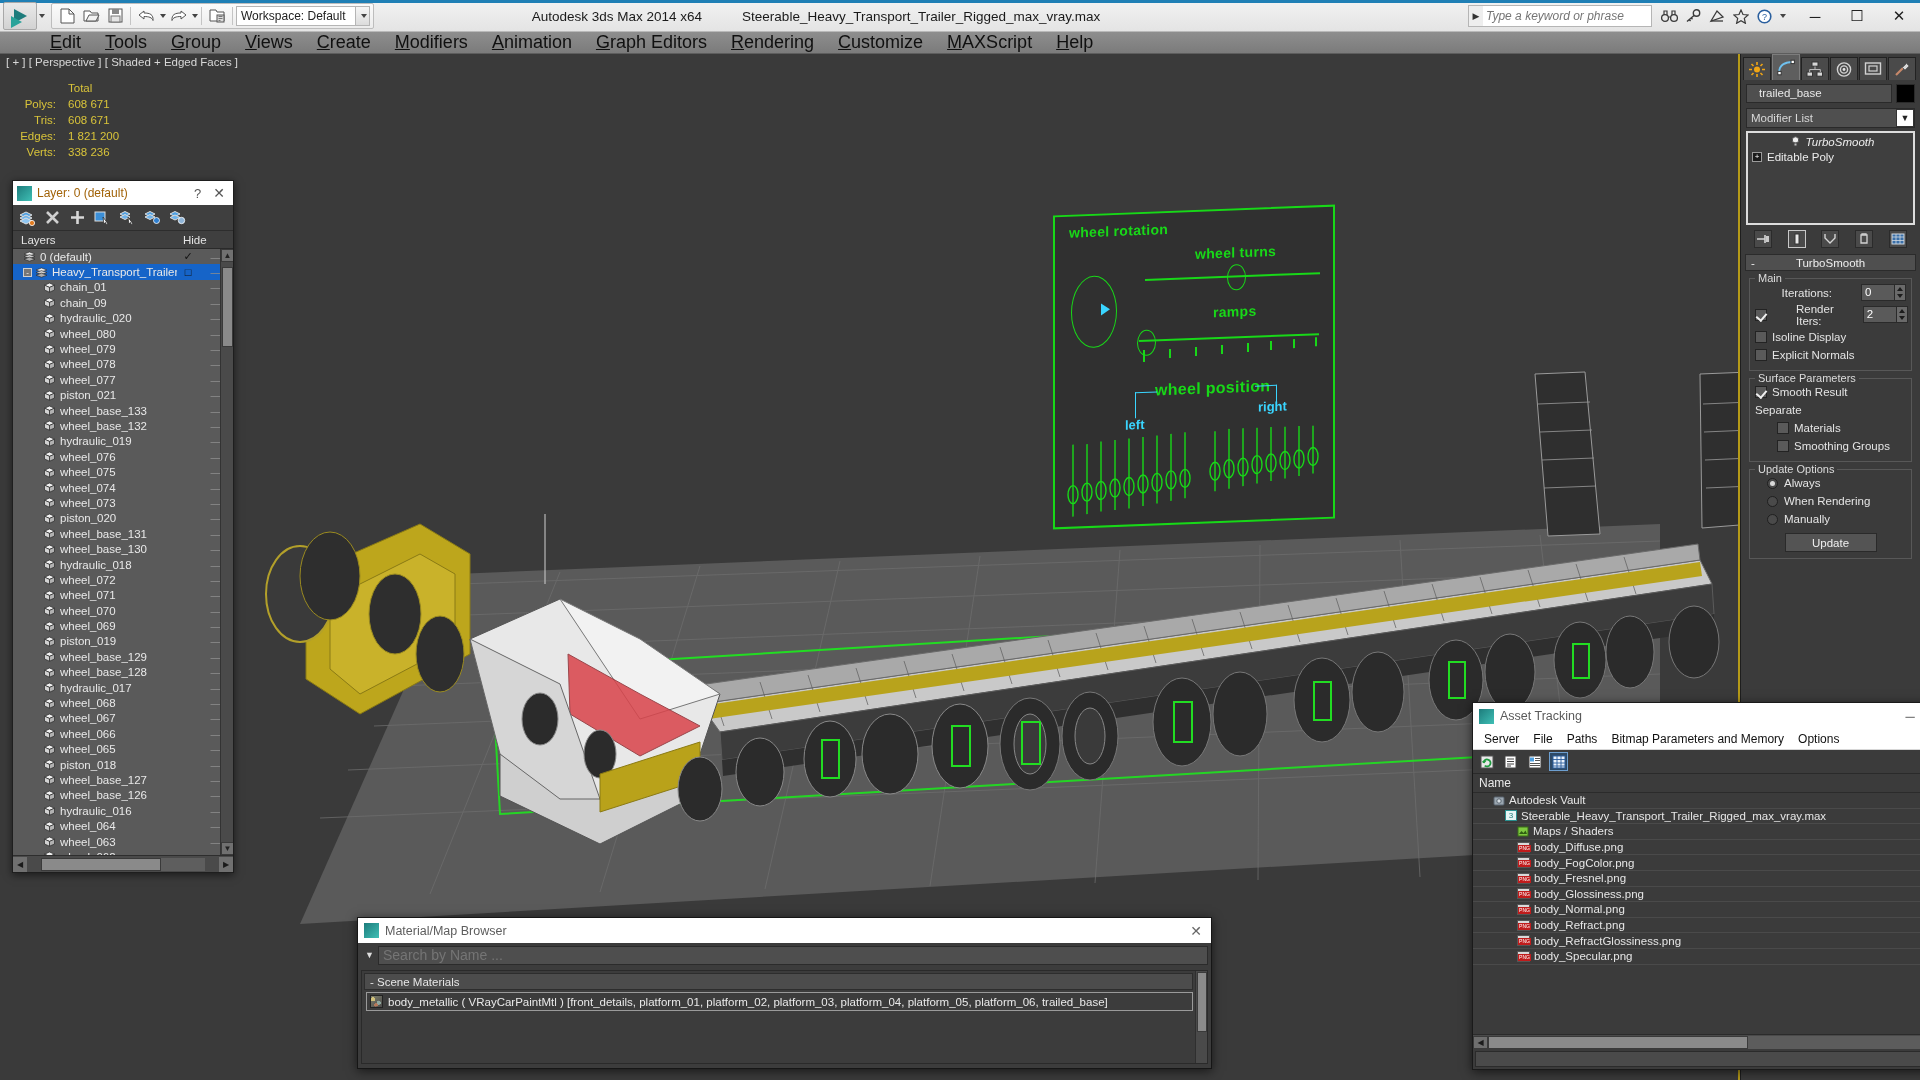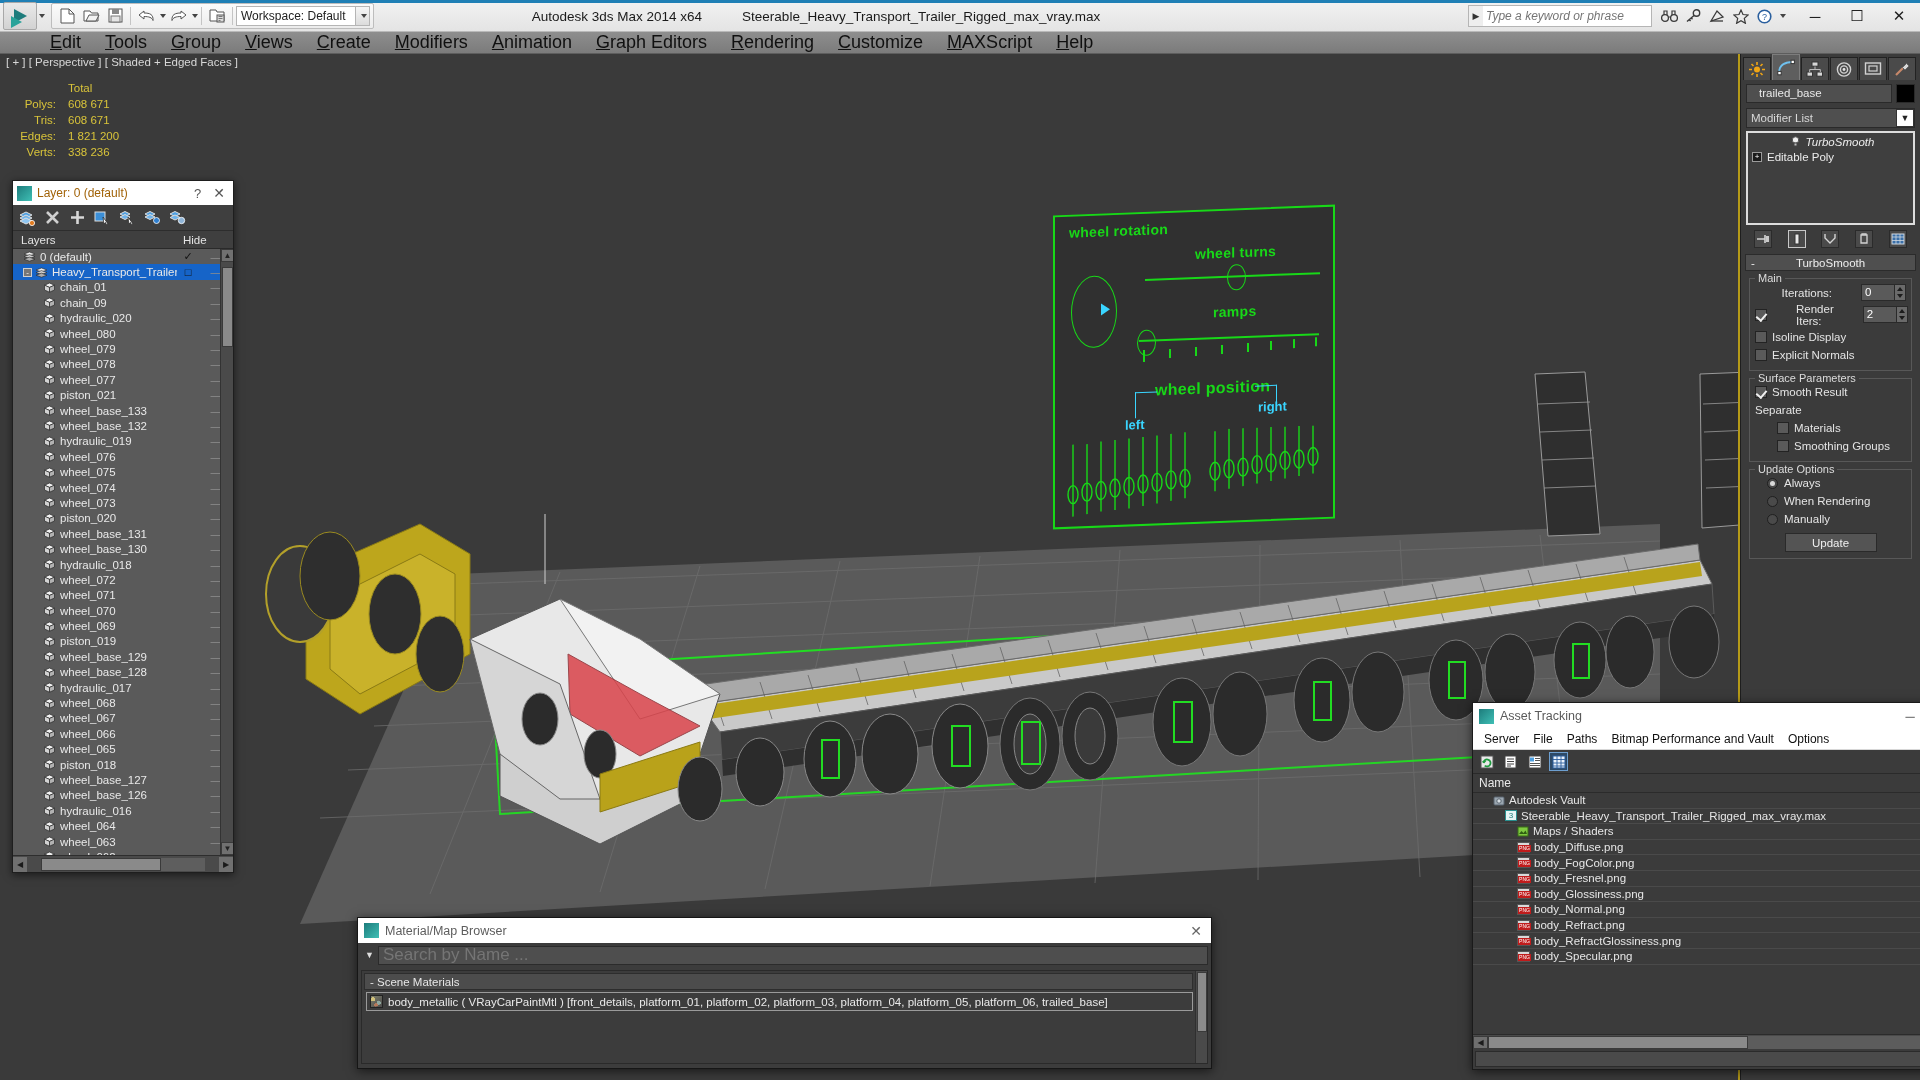--- a/index.html
+++ b/index.html
@@ -134,21 +134,21 @@
   .mmb{
     position:absolute;left:357px;top:917px;width:855px;height:152px;
     background:#3c3c3c;border:1px solid #161616;box-shadow:0 2px 10px rgba(0,0,0,.6);z-index:11;
   }
   .mmb-title{height:25px;background:#fff;display:flex;align-items:center;padding:0 6px;}
   .mmb-title .ico{width:15px;height:15px;background:linear-gradient(135deg,#1d7c7c,#3fbfb5);margin-right:6px;}
   .mmb-title .t{flex:1;font-size:12.5px;color:#5d5d5d;}
   .mmb-title .x{font-size:14px;color:#666;padding:0 3px;}
   .mmb-search{height:24px;display:flex;align-items:center;background:#3c3c3c;padding:2px 3px;}
   .mmb-search .fun{width:17px;height:17px;display:flex;align-items:center;justify-content:center;color:#ddd;font-size:9px;}
-  .mmb-search input{flex:1;height:19px;background:#4e4e4e;border:1px solid #2b2b2b;color:#bdbdbd;font-size:17px;padding-left:4px;outline:none;font-family:"Liberation Sans",sans-serif;}
+  .mmb-search input{flex:1;height:19px;background:#4e4e4e;border:1px solid #2b2b2b;color:#bdbdbd;font-size:14px;padding-left:4px;outline:none;font-family:"Liberation Sans",sans-serif;}
   .mmb-body{margin:3px;border:1px solid #2a2a2a;background:#3c3c3c;height:94px;position:relative;}
   .mmb-grp{height:17px;background:#4c4c4c;border:1px solid #2d2d2d;display:flex;align-items:center;font-size:11.5px;color:#e6e6e6;padding-left:5px;margin:2px 14px 2px 2px;}
   .mrow{height:19px;display:flex;align-items:center;font-size:11.5px;color:#e9e9e9;margin:2px 14px 0 4px;padding-left:3px;white-space:nowrap;overflow:hidden;}
   .mrow.boxed{border:1px solid #9a9a9a;}
   .mrow .sw{width:13px;height:13px;margin-right:5px;flex:0 0 auto;
     background:
       radial-gradient(circle at 20% 30%, #d0c07a 0 18%, transparent 19%),
       radial-gradient(circle at 70% 60%, #8fa9a0 0 20%, transparent 21%),
       radial-gradient(circle at 45% 80%, #b5785a 0 16%, transparent 17%),
       linear-gradient(135deg,#7d7d6a,#4a4a4a);
@@ -1108,21 +1108,21 @@
     <div class="ico"></div>
     <div class="t">Asset Tracking</div>
     <div class="wb">─</div>
     <div class="wb">☐</div>
     <div class="wb">✕</div>
   </div>
   <div class="at-menu" id="at-menu">
       <div class="mi">Server</div>
       <div class="mi">File</div>
       <div class="mi">Paths</div>
-      <div class="mi">Bitmap Performance and Vault</div>
+      <div class="mi">Bitmap Parameters and Memory</div>
       <div class="mi">Options</div>
     </div>
   <div class="at-tools">
     <div class="atb">
       <svg width="14" height="14" viewBox="0 0 14 14">
           <rect x="1" y="1" width="12" height="12" fill="#e9e9e9" stroke="#555"></rect>
           <path d="M3.5 8a3.5 3.5 0 1 1 1.2 2.6" fill="none" stroke="#1f9a3f" stroke-width="1.8"></path>
           <path d="M2 6l2 2.5 2.4-2.5z" fill="#1f9a3f"></path>
         </svg>
     </div>

